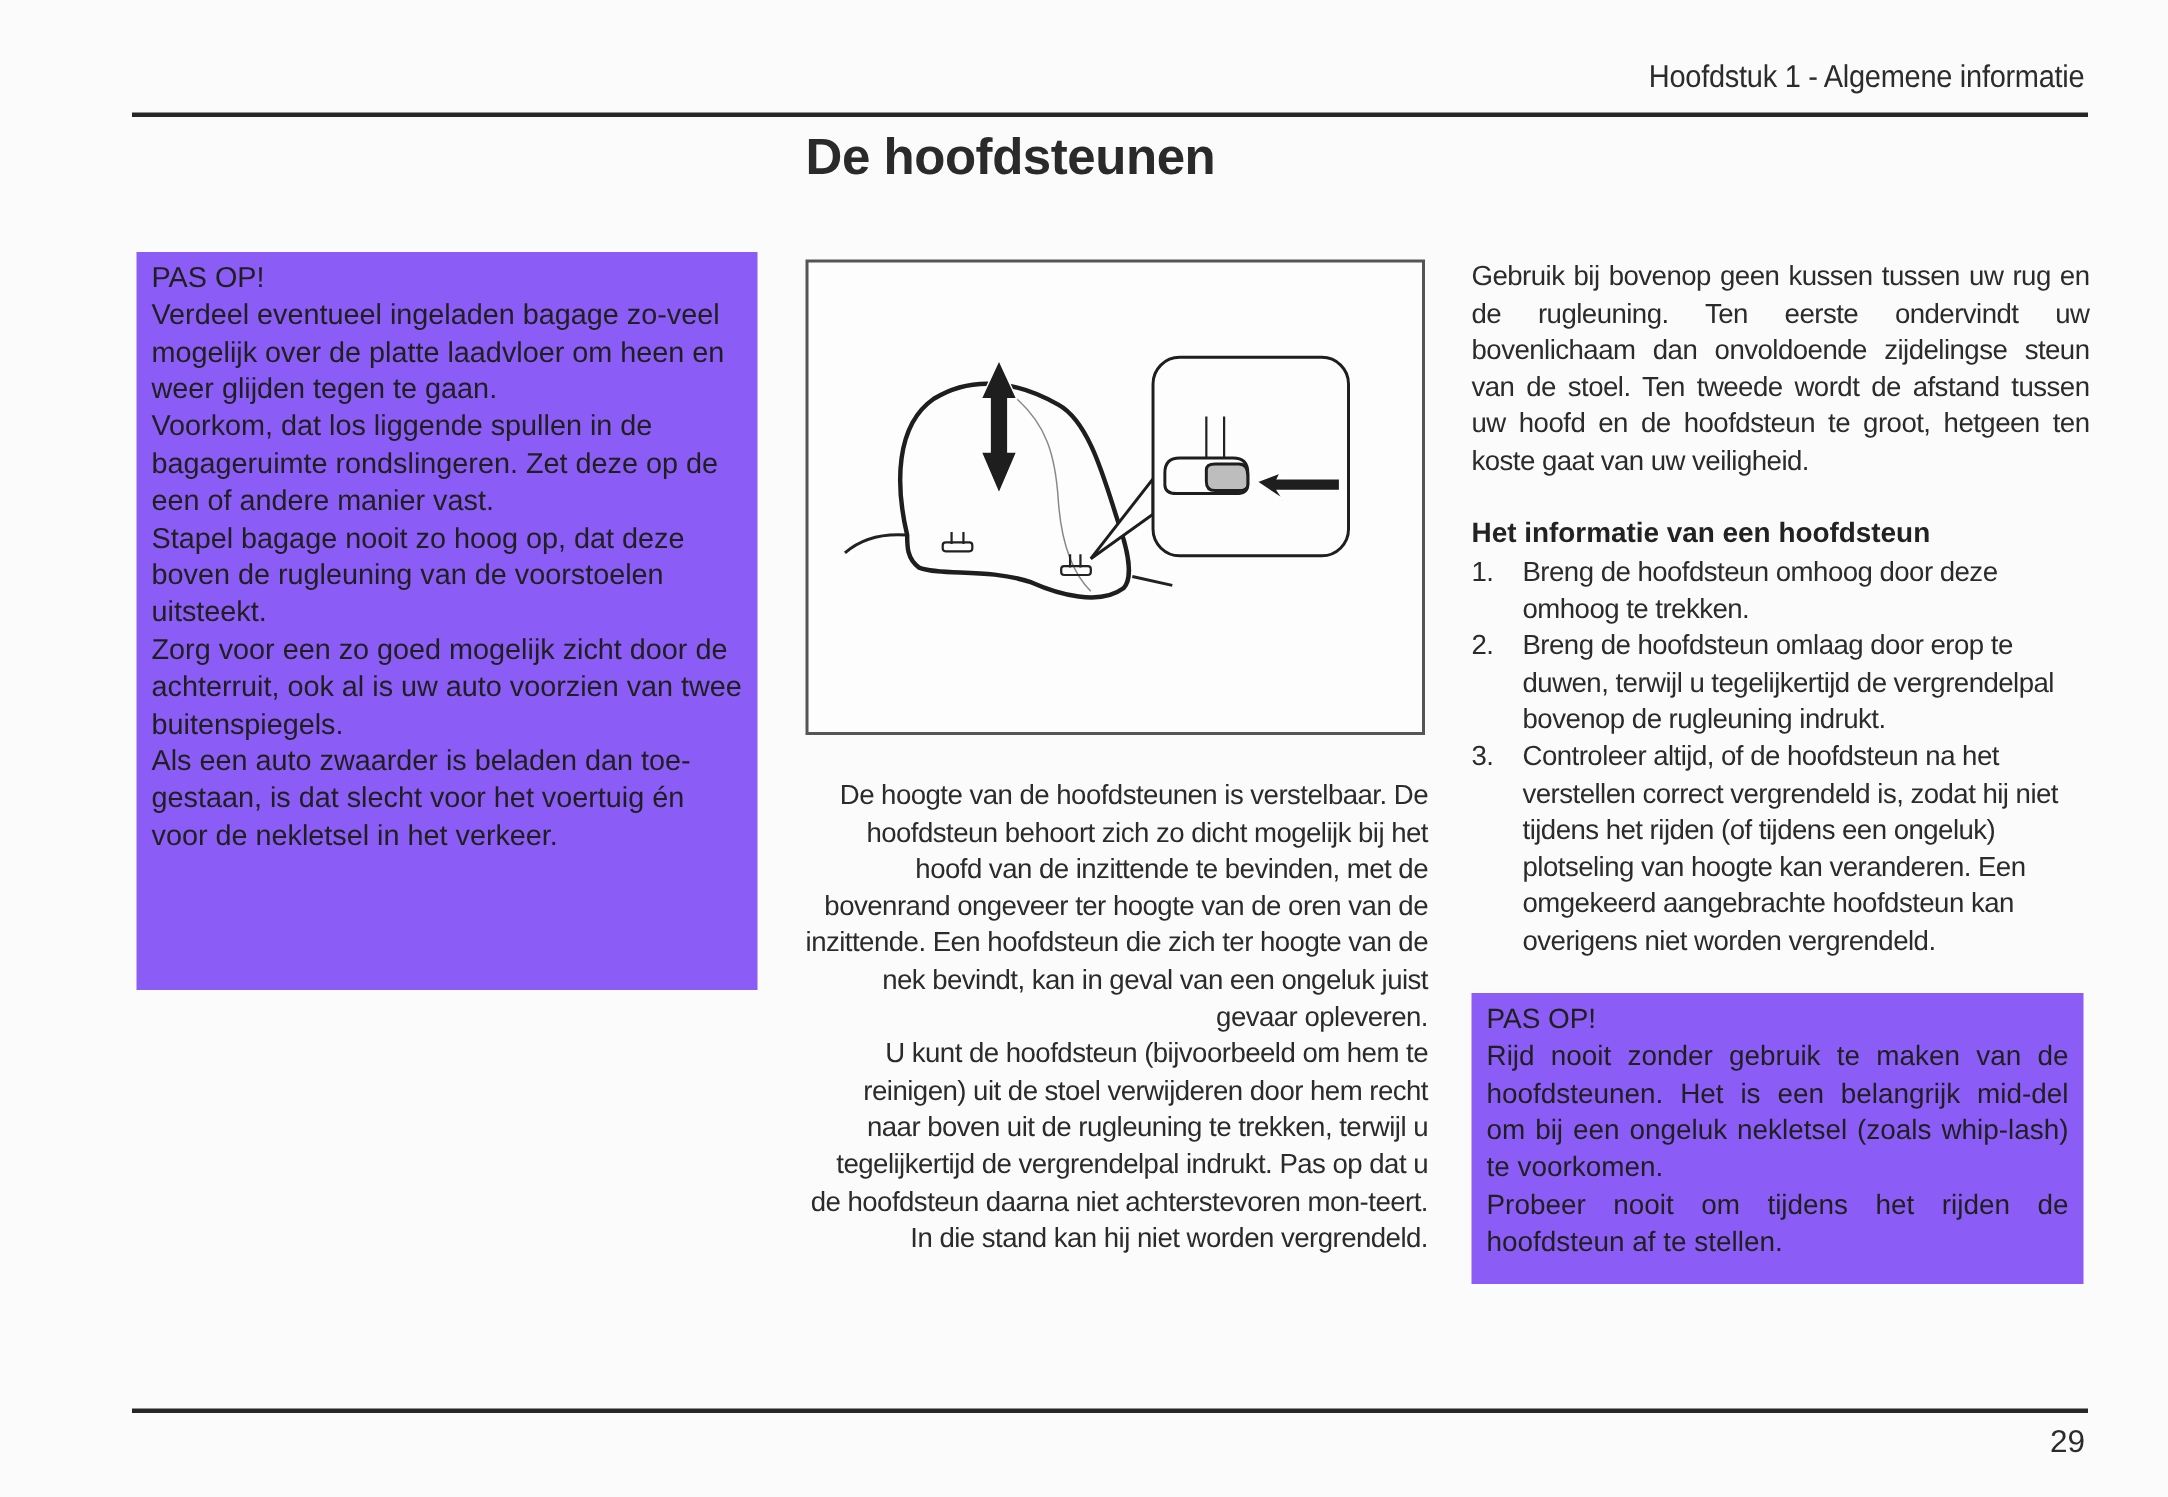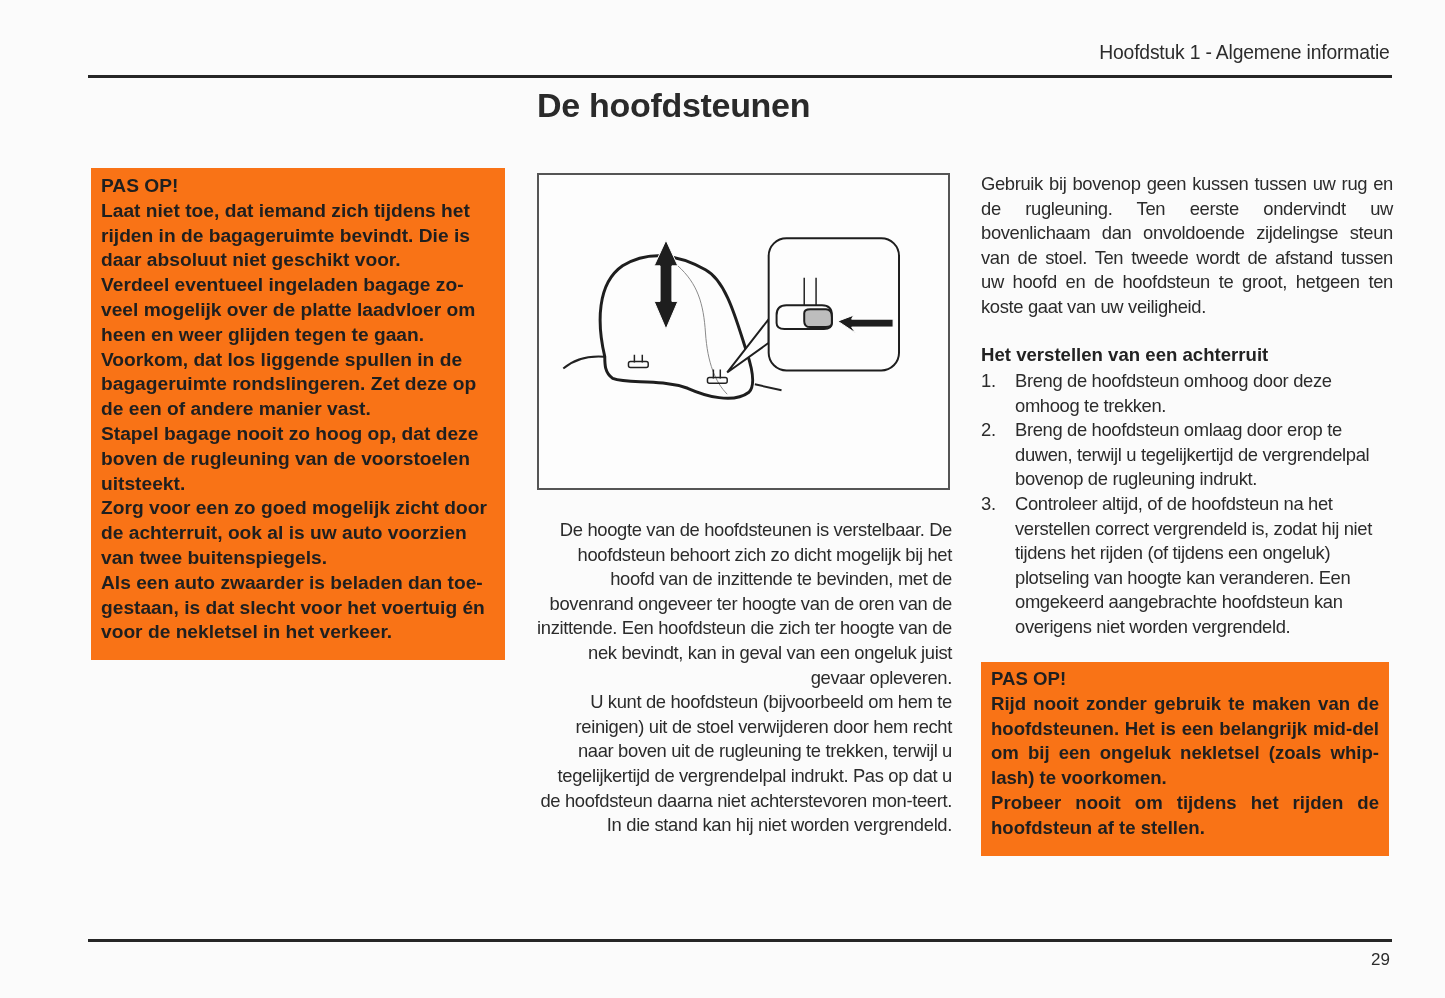--- a/index.html
+++ b/index.html
@@ -28,22 +28,22 @@
       background: #262626;
     }
     .section-title {
       position: absolute; left: 537px; top: 86px;
       font-size: 34px; font-weight: bold; color: #2a2a2a;
       letter-spacing: -0.3px;
     }
 
     .warn-box {
       position: absolute;
-      background: #f97316;
-      font-weight: bold;
+      background: #8b5cf6;
+      font-weight: normal;
       color: #1f1f1f;
     }
     .warn-left {
       left: 91px; top: 168px; width: 414px; height: 492px;
       padding: 6px 10px 0 10px;
       font-size: 19.2px; line-height: 24.8px;
     }
     .warn-right {
       left: 981px; top: 662px; width: 408px; height: 194px;
       padding: 5px 10px 0 10px;
@@ -71,36 +71,35 @@
       position: absolute; left: 981px; top: 344px;
       font-size: 18.6px; font-weight: bold; color: #222;
     }
     .steps { position: absolute; left: 981px; top: 369px; width: 412px; list-style: none; }
     .step { display: flex; font-size: 18.4px; line-height: 24.6px; color: #2b2b2b; letter-spacing: -0.35px; }
     .step-num { width: 34px; flex: none; }
     .step-text { flex: 1; }
 
     .page-number {
       position: absolute; right: 55px; top: 950px;
-      font-size: 17px; color: #2c2c2c;
+      font-size: 21px; color: #2c2c2c;
     }
     p { margin: 0; text-align: right; }
   </style>
 </head>
 <body>
 
 <div class="page">
 
   <div class="chapter-title">Hoofdstuk 1 - Algemene informatie</div>
   <div class="rule-top"></div>
   <h1 class="section-title">De hoofdsteunen</h1>
 
   <div class="warn-box warn-left">
     <span class="warn-heading">PAS OP!</span>
-    <span class="warn-para">Laat niet toe, dat iemand zich tijdens het rijden in de bagageruimte bevindt. Die is daar absoluut niet geschikt voor.</span>
     <span class="warn-para">Verdeel eventueel ingeladen bagage zo-veel mogelijk over de platte laadvloer om heen en weer glijden tegen te gaan.</span>
     <span class="warn-para">Voorkom, dat los liggende spullen in de bagageruimte rondslingeren. Zet deze op de een of andere manier vast.</span>
     <span class="warn-para">Stapel bagage nooit zo hoog op, dat deze boven de rugleuning van de voorstoelen uitsteekt.</span>
     <span class="warn-para">Zorg voor een zo goed mogelijk zicht door de achterruit, ook al is uw auto voorzien van twee buitenspiegels.</span>
     <span class="warn-para">Als een auto zwaarder is beladen dan toe-gestaan, is dat slecht voor het voertuig én voor de nekletsel in het verkeer.</span>
   </div>
 
   <div class="figure">
     <svg viewBox="0 0 413 317" xmlns="http://www.w3.org/2000/svg">
 
@@ -136,21 +135,21 @@
     </svg>
   </div>
 
   <div class="body-text mid-text">
     <p>De hoogte van de hoofdsteunen is verstelbaar. De hoofdsteun behoort zich zo dicht mogelijk bij het hoofd van de inzittende te bevinden, met de bovenrand ongeveer ter hoogte van de oren van de inzittende. Een hoofdsteun die zich ter hoogte van de nek bevindt, kan in geval van een ongeluk juist gevaar opleveren.</p>
     <p>U kunt de hoofdsteun (bijvoorbeeld om hem te reinigen) uit de stoel verwijderen door hem recht naar boven uit de rugleuning te trekken, terwijl u tegelijkertijd de vergrendelpal indrukt. Pas op dat u de hoofdsteun daarna niet achterstevoren mon-teert. In die stand kan hij niet worden vergrendeld.</p>
   </div>
 
   <div class="body-text right-intro">Gebruik bij bovenop geen kussen tussen uw rug en de rugleuning. Ten eerste ondervindt uw bovenlichaam dan onvoldoende zijdelingse steun van de stoel. Ten tweede wordt de afstand tussen uw hoofd en de hoofdsteun te groot, hetgeen ten koste gaat van uw veiligheid.</div>
 
-  <h2 class="right-heading">Het verstellen van een achterruit</h2>
+  <h2 class="right-heading">Het informatie van een hoofdsteun</h2>
   <ol class="steps">
     <li class="step">
       <span class="step-num">1.</span>
       <span class="step-text">Breng de hoofdsteun omhoog door deze omhoog te trekken.</span>
     </li>
     <li class="step">
       <span class="step-num">2.</span>
       <span class="step-text">Breng de hoofdsteun omlaag door erop te duwen, terwijl u tegelijkertijd de vergrendelpal bovenop de rugleuning indrukt.</span>
     </li>
     <li class="step">

